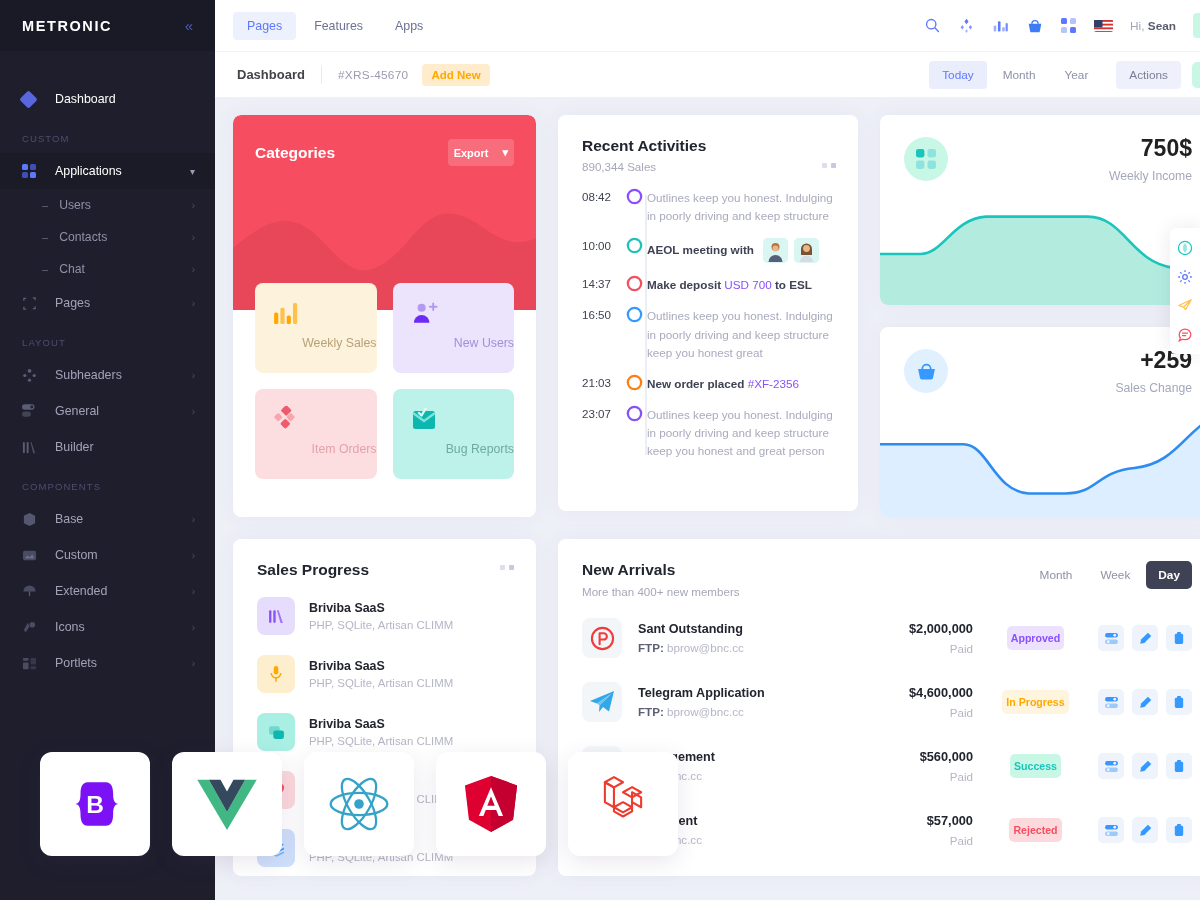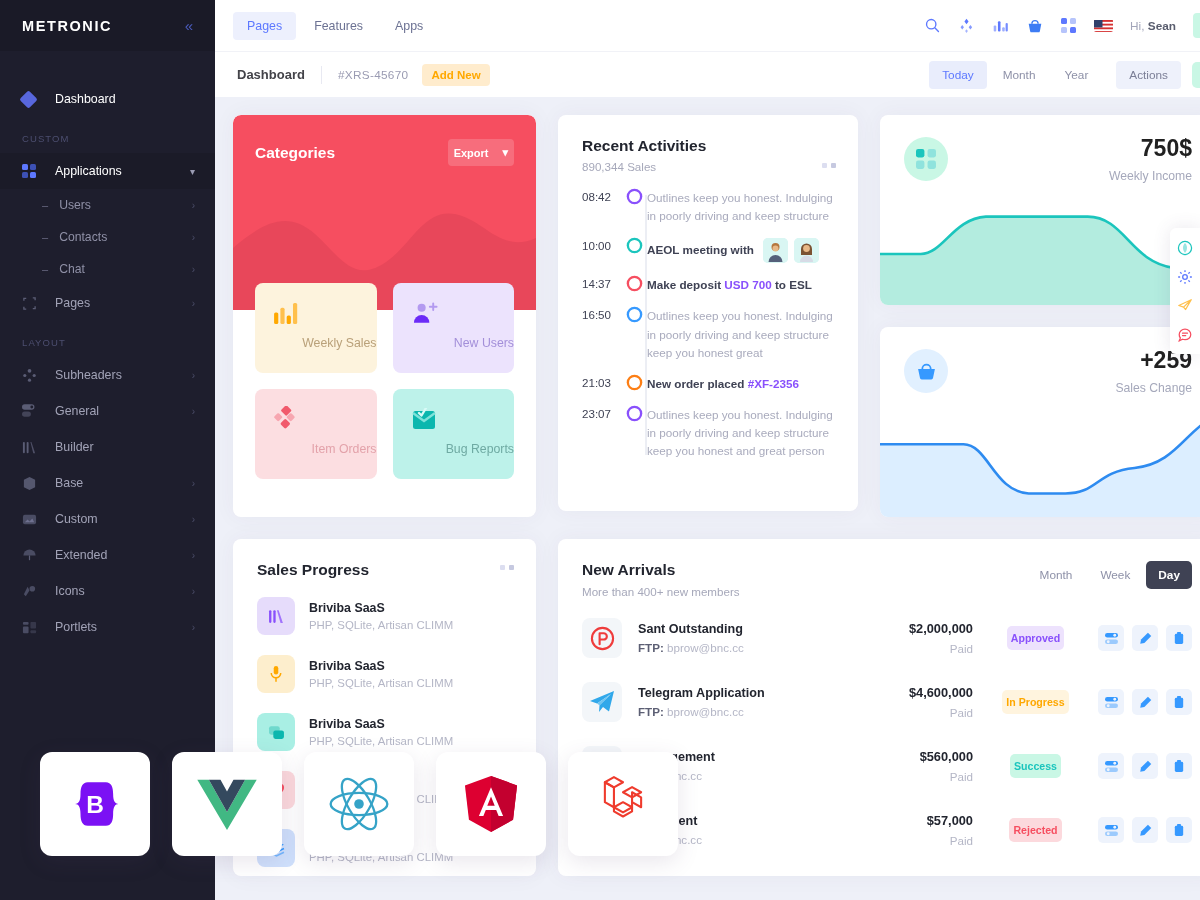--- a/index.html
+++ b/index.html
@@ -168,21 +168,21 @@
     width: 40px; flex: 0 0 40px; font-size: 11.6px; font-weight: normal;
     color: #3f4254; padding-top: 1px; text-align: left;
   }
   .tl-dot-wrap { width: 25px; flex: 0 0 25px; display: flex; justify-content: center; padding-top: 2px; }
   .tl-dot {
     width: 11px; height: 11px; border-radius: 50%; border: 2.3px solid #fff;
     background: #fff; position: relative; z-index: 2;
   }
   .tl-text { font-size: 11.7px; line-height: 1.55; color: #a9abbd; flex: 1; }
   .tl-text.strong { color: #3f4254; font-weight: bold; }
-  .tl-text .lk { color: #8950fc; font-weight: bold; }
+  .tl-text .lk { color: #8950fc; font-weight: normal; }
   .tl-avatars { display: inline-flex; gap: 6px; vertical-align: middle; margin-left: 6px; }
   .tl-av { width: 25px; height: 25px; border-radius: 5px; background: #d9f6f3; display: block; }
 
   
   .col-stat { flex: 1; display: flex; flex-direction: column; gap: 22px; }
   .stat-card { height: 190px; position: relative; overflow: hidden; }
   .stat-top { display: flex; align-items: flex-start; justify-content: space-between; padding: 22px 24px 0 24px; }
   .stat-ico {
     width: 44px; height: 44px; border-radius: 50%;
     display: flex; align-items: center; justify-content: center;
@@ -344,20 +344,21 @@
               <g fill="#5b5d75">
             <rect x="1" y="2" width="2" height="12" rx="1"></rect>
                 <rect x="5" y="2" width="2" height="12" rx="1"></rect>
             <path d="M10 2l4 12h-2L9 2z" opacity=".8"></path>
           </g>
             </svg>
         </span>
         <span class="nav-label">Builder</span>
       </div>
 
+      <div class="nav-section">COMPONENTS</div>
       <div class="nav-item">
         <span class="nav-ico">
           <svg width="15" height="15" viewBox="0 0 16 16" fill="#5b5d75">
               <path d="M8 1l6 3v8l-6 3-6-3V4z" opacity=".9"></path>
             </svg>
         </span>
         <span class="nav-label">Base</span>
         <span class="nav-arrow">›</span>
       </div>
       <div class="nav-item">

